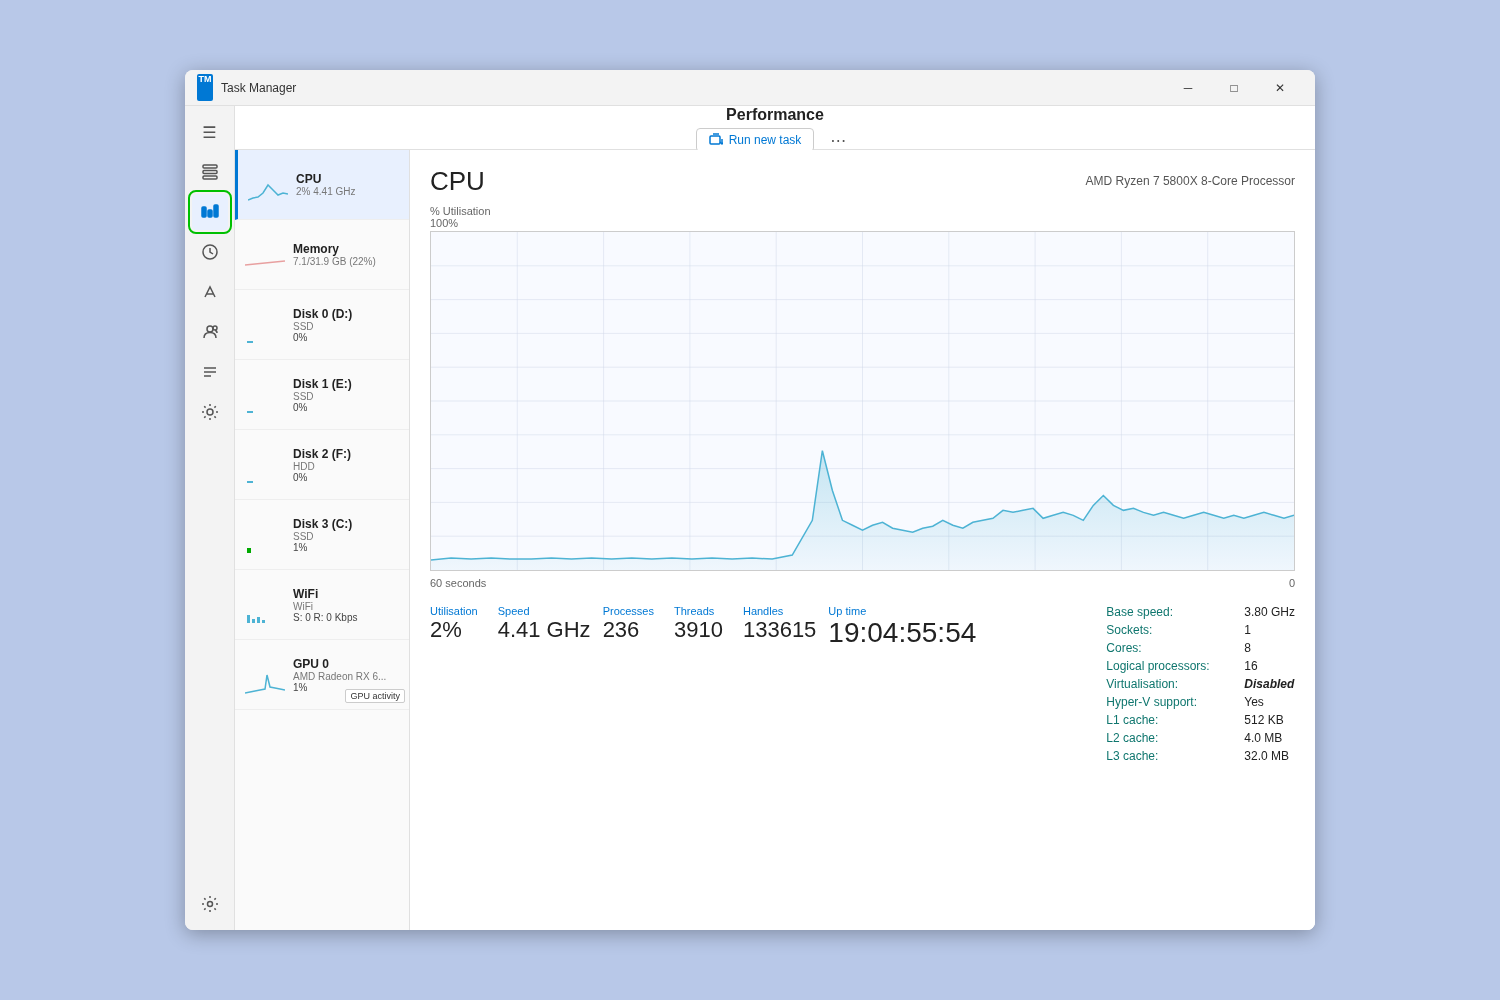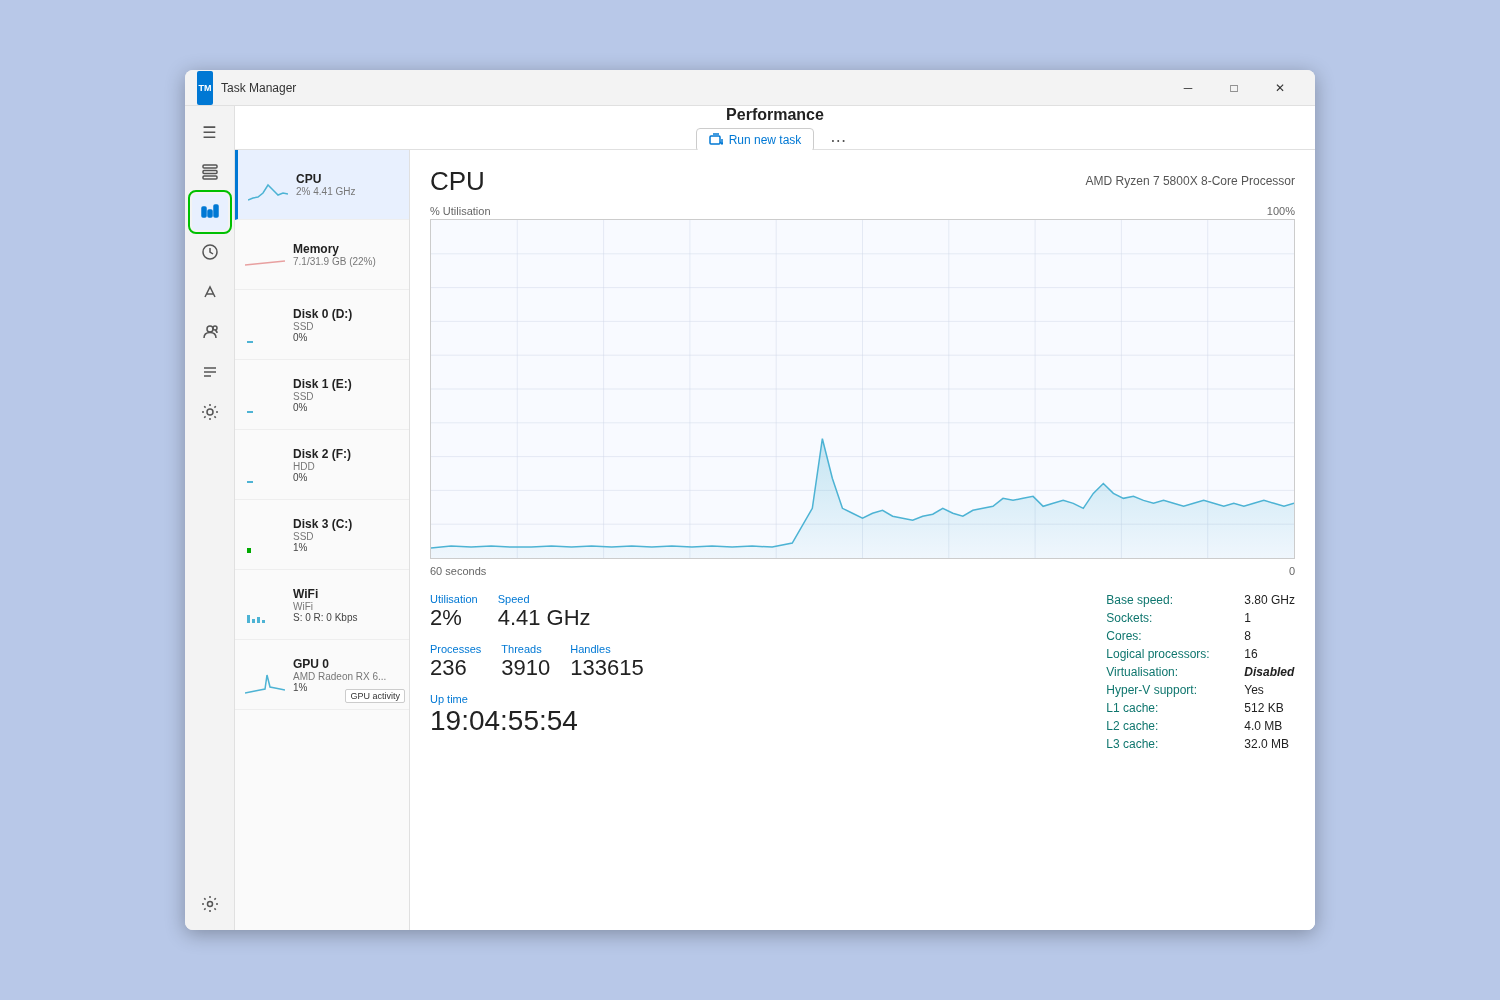--- a/index.html
+++ b/index.html
@@ -26,25 +26,25 @@
       background: #f3f3f3;
       height: 36px;
       display: flex;
       align-items: center;
       padding: 0 12px;
       border-bottom: 1px solid #e0e0e0;
       flex-shrink: 0;
     }
     .title-bar-icon {
       width: 16px;
-      height: 34px;
+      height: 27px;
       margin-right: 8px;
       background: #0078d4;
       border-radius: 2px;
-      display: flex; align-items: center; justify-content: center;
+      display: flex; justify-content: center;
       color: white; font-size: 9px;
     }
     .title-bar-title {
       font-size: 12px;
       color: #333;
       flex: 1;
     }
     .window-controls {
       display: flex;
       gap: 0;
@@ -209,20 +209,21 @@
       color: #555;
       text-align: left;
       padding-top: 8px;
     }
     .chart-label-row {
       display: flex;
       justify-content: space-between;
       font-size: 11px;
       color: #666;
       margin-bottom: 2px;
+      flex-direction: column;
     }
     .chart-area {
       width: 100%;
       height: 340px;
       border: 1px solid #ccc;
       background: #f8faff;
       position: relative;
       margin-bottom: 6px;
     }
     .chart-svg {
@@ -235,21 +236,21 @@
       font-size: 11px;
       color: #666;
       margin-bottom: 16px;
     }
     .stats-area {
       display: flex;
       gap: 40px;
     }
     .stats-left {
       display: flex;
-      flex-direction: column;
+      flex-direction: row;
       gap: 12px;
     }
     .stat-group {
       display: flex;
       flex-direction: column;
     }
     .stat-label {
       font-size: 11px;
       color: #0078d4;
     }

